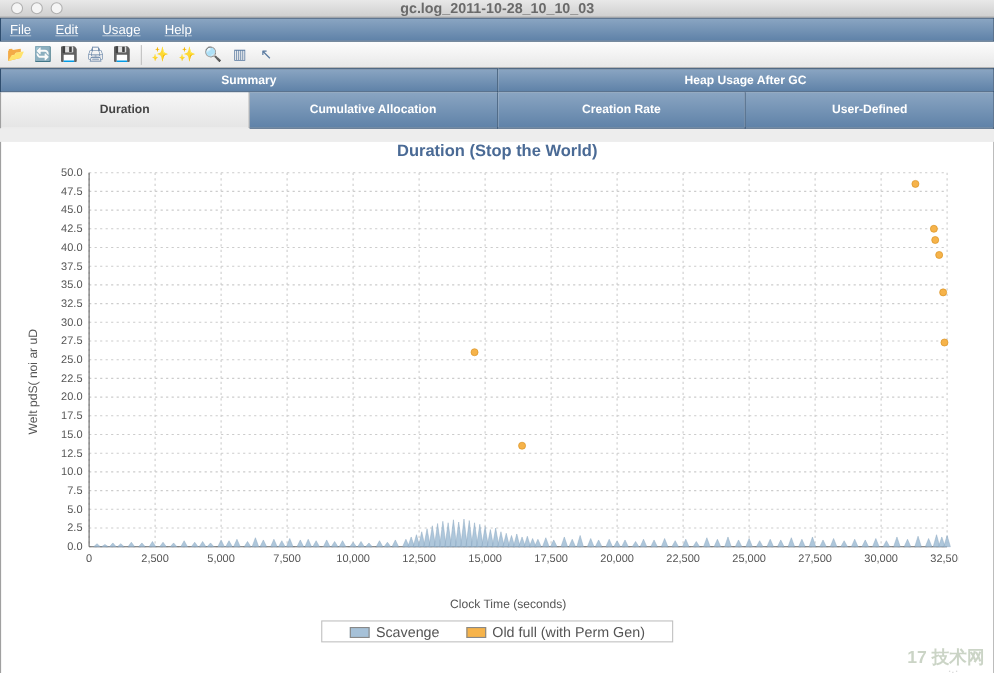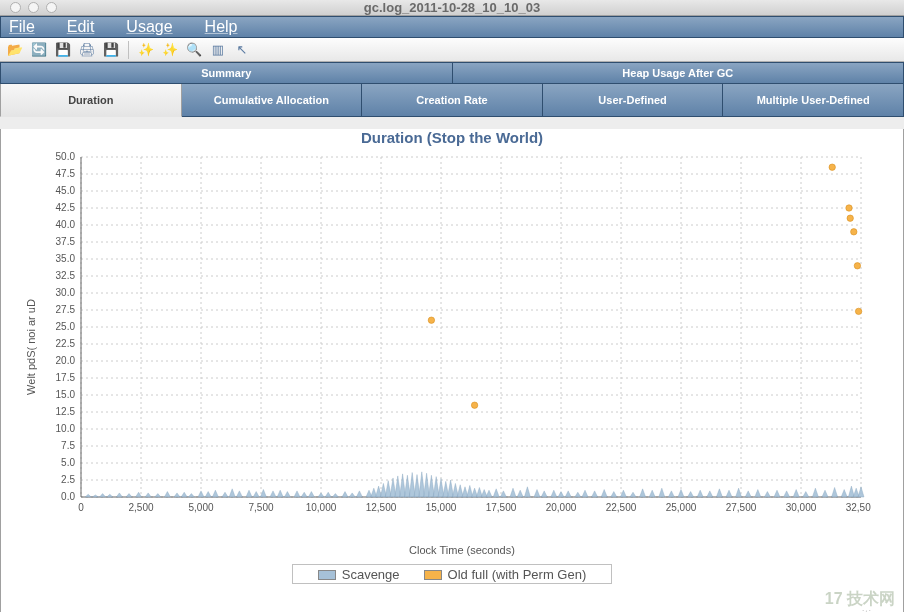--- a/index.html
+++ b/index.html
@@ -26,23 +26,23 @@
     position: absolute; left: 0; right: 0; text-align: center;
     color: #6a6a6a; font-size: 13px; font-weight: bold;
   }
   .menubar {
     height: 22px;
     background: linear-gradient(#8aa5c2, #5f82a8);
     border: 1px solid #2f4e6f;
     display: flex;
     align-items: center;
     padding: 0 8px;
-    gap: 32px;
+    gap: 22px;
     color: #fff;
-    font-size: 16px;
+    font-size: 12px;
   }
   .menubar span { text-decoration: underline; text-decoration-color: rgba(255,255,255,0.5); cursor: default; }
   .menuitem { position: relative; }
   .toolbar {
     height: 24px;
     background: linear-gradient(#fdfdfd, #e8e8e8);
     border-bottom: 1px solid #b0b0b0;
     display: flex;
     align-items: center;
     padding: 0 6px;
@@ -184,21 +184,20 @@
 <div class="sectiontabs">
   <div class="sectab">Summary</div>
   <div class="sectab">Heap Usage After GC</div>
 </div>
 
 <div class="subtabs">
   <div class="subtab active">Duration</div>
   <div class="subtab">Cumulative Allocation</div>
   <div class="subtab">Creation Rate</div>
   <div class="subtab">User-Defined</div>
-  <div class="subtab">Multiple User-Defined</div>
 </div>
 
 <div class="chartarea">
   <div class="chart-title">Duration (Stop the World)</div>
 
   <div class="plotwrap">
     <div class="ylabel">Welt pdS( noi ar uD</div>
     <svg class="plot" id="plot" width="840" height="370">
         <g class="grid">
           <line x1="50" x2="830" y1="345" y2="345"></line>

